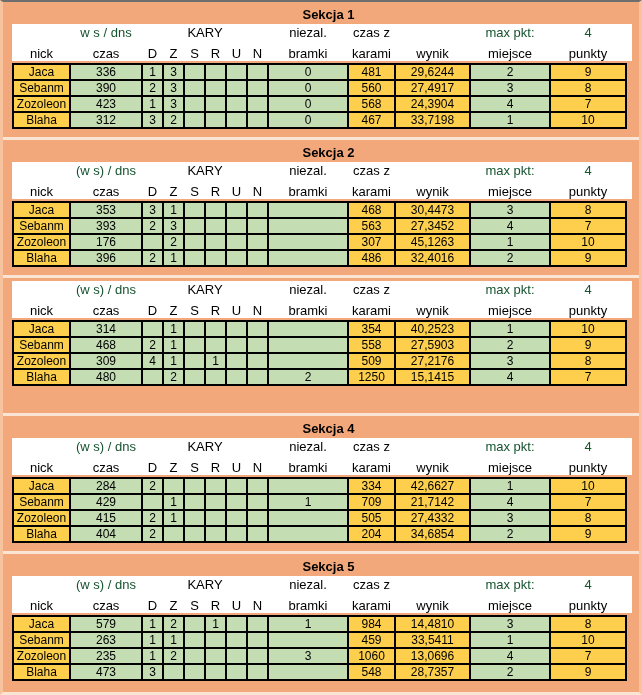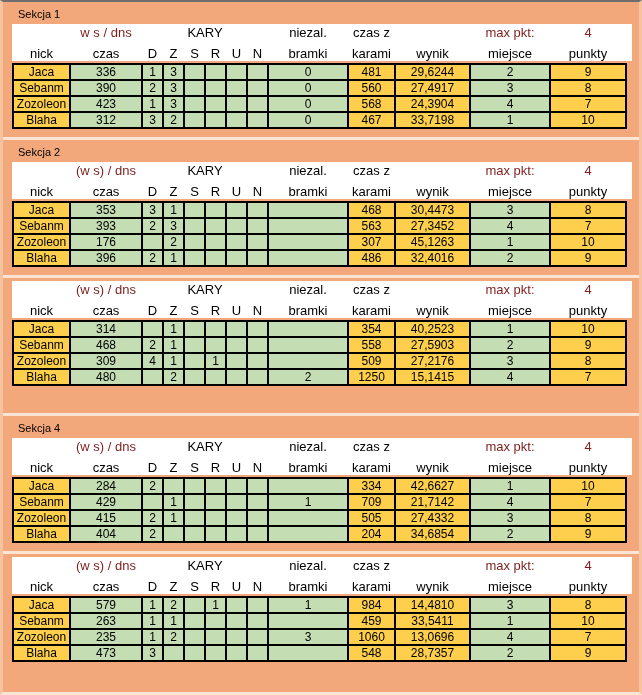--- a/index.html
+++ b/index.html
@@ -13,41 +13,41 @@
     border-bottom:3px solid #FAE4D4;
     overflow:hidden;
   }
   .section{
     height:138px;box-sizing:border-box;
     border-bottom:3px solid #FAE4D4;
     padding-top:3px;
   }
   .section:last-child{border-bottom:none;}
   .section-title{
-    font-size:11px;font-weight:normal;color:#000;
-    margin:2px 0 2px 15px;height:15px;line-height:15px;
+    font-size:13px;font-weight:bold;color:#000;
+    margin:2px 0 2px 15px;height:15px;line-height:15px;text-align:center;
   }
   .tablewrap{position:relative;margin-left:9px;width:620px;}
   .whiteband{position:absolute;left:0;top:0;width:620px;height:37px;background:#FFFFFF;}
   table.grid{
     position:relative;border-collapse:collapse;table-layout:fixed;
     width:613px;font-size:12px;color:#000;
   }
   table.grid thead th{
     border:none;font-weight:normal;padding:0;height:17px;
     vertical-align:middle;text-align:center;font-size:13px;background:transparent;
   }
   table.grid thead tr.h2 th{height:20px;vertical-align:bottom;padding-bottom:2px;}
   table.grid td{
     border:2px solid #000;height:14px;padding:0 1px;
     text-align:center;vertical-align:middle;line-height:14px;
   }
   td.yellow{background:#FDCF4D;}
   td.green{background:#C4DDB3;}
-  .gray{color:#7f1d1d;}
+  .gray{color:#14532d;}
 </style>
 </head>
 <body>
 
 <div id="page">
   <div id="sections-root">
   <div class="section">
     <div class="section-title">Sekcja 1</div>
     <div class="tablewrap">
       <div class="whiteband"></div>
@@ -492,20 +492,21 @@
                 <td class="yellow">34,6854</td>
                 <td class="green">2</td>
                 <td class="yellow">9</td>
               </tr>
             </tbody>
       </table>
     </div>
   </div>
 
   <div class="section">
+    <div class="section-title">Sekcja 5</div>
     <div class="tablewrap">
       <div class="whiteband"></div>
       <table class="grid">
         <colgroup>
           <col style="width:57px">
               <col style="width:72px">
           <col style="width:21px">
               <col style="width:21px">
               <col style="width:21px">
           <col style="width:21px">

